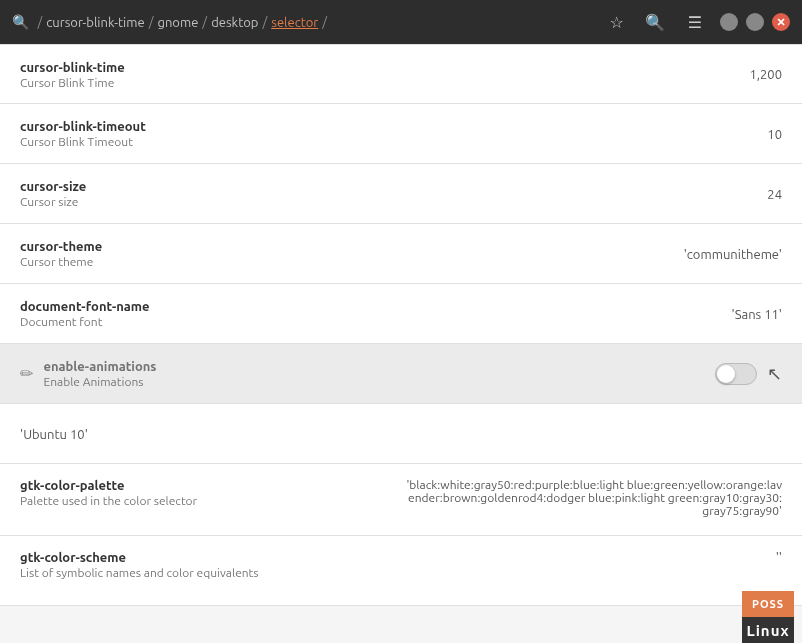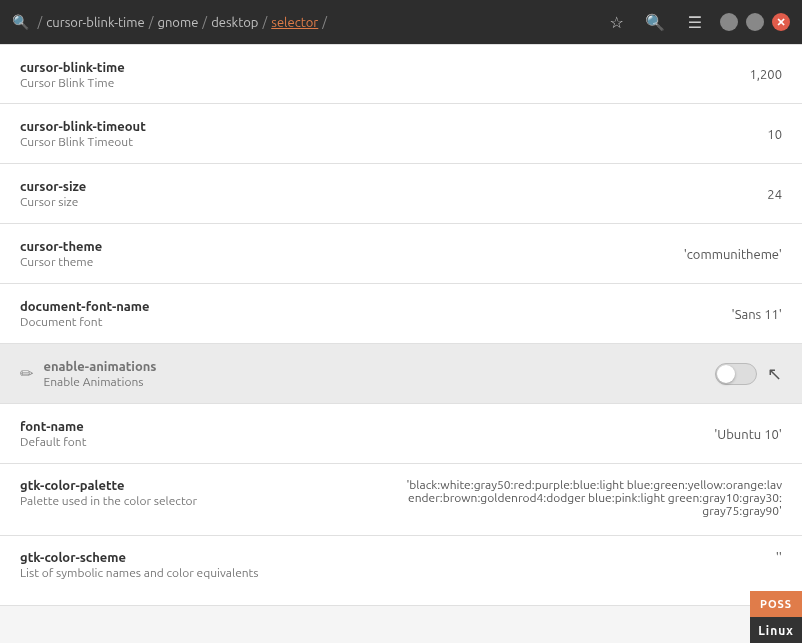--- a/index.html
+++ b/index.html
@@ -182,21 +182,21 @@
       position: absolute;
       top: 1px;
       left: 1px;
       box-shadow: 0 1px 3px rgba(0,0,0,0.3);
     }
 
     
     .watermark {
       position: fixed;
       bottom: 0;
-      right: 0;
+      right: 8px;
       width: 52px;
       height: 52px;
       display: flex;
       flex-direction: column;
       align-items: center;
       justify-content: center;
       gap: 0;
     }
 
     .watermark-top {
@@ -212,21 +212,21 @@
       letter-spacing: 1px;
     }
 
     .watermark-bottom {
       background: #333;
       width: 52px;
       height: 26px;
       display: flex;
       align-items: center;
       justify-content: center;
-      font-size: 12px;
+      font-size: 15px;
       font-weight: bold;
       color: #fff;
       letter-spacing: 1px;
     }
   </style>
 </head>
 <body>
 
 <div class="titlebar">
   <div class="titlebar-path">
@@ -316,26 +316,20 @@
       </div>
       <div style="display:flex;align-items:center;gap:10px;">
         <div class="toggle-switch">
           <div class="toggle-knob"></div>
         </div>
         <span style="font-size:18px;color:#555;">↖</span>
       </div>
     </li>
 
     <li class="settings-item">
-      <div class="settings-item-left">
-        <div class="settings-item-text">
-          <span class="item-key">font-name</span>
-          <span class="item-description">Default font</span>
-        </div>
-      </div>
       <div class="item-value">'Ubuntu 10'</div>
     </li>
 
     <li class="settings-item" style="align-items:flex-start;padding-top:14px;padding-bottom:18px;">
       <div class="settings-item-left" style="align-items:flex-start;">
         <div class="settings-item-text">
           <span class="item-key">gtk-color-palette</span>
           <span class="item-description">Palette used in the color selector</span>
         </div>
       </div>

